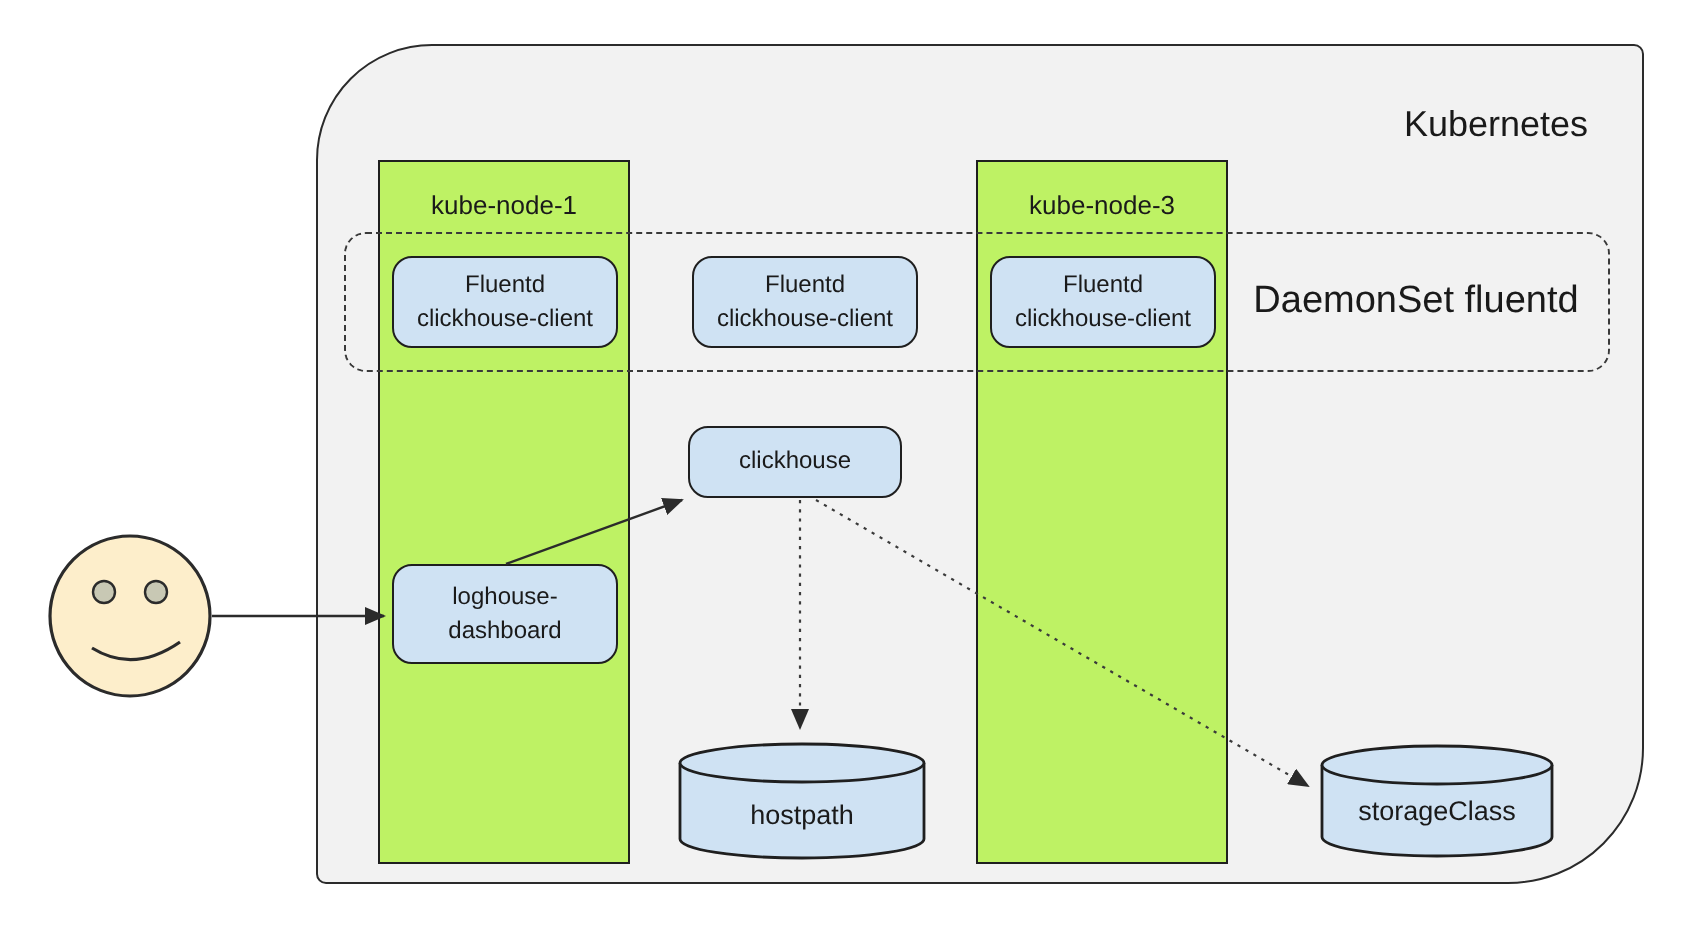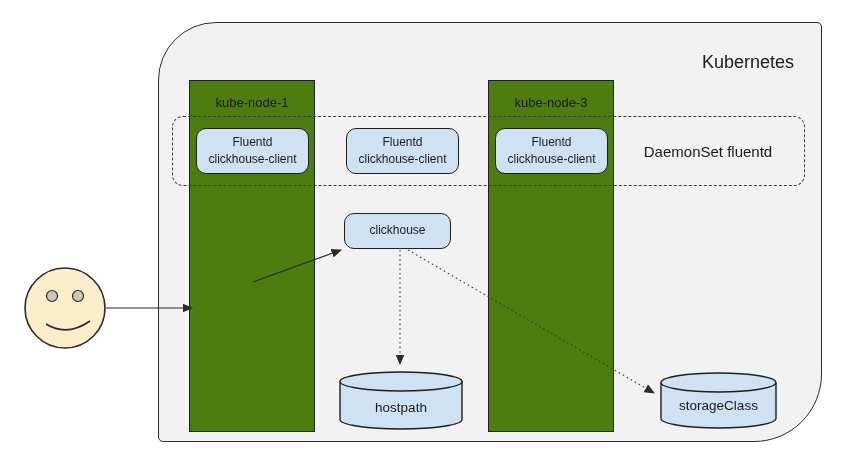--- a/index.html
+++ b/index.html
@@ -11,34 +11,34 @@
     position:absolute; left:158px; top:22px; width:664px; height:420px;
     background:#f2f2f2; border:1.4px solid #2b2b2b;
     border-radius:58px 5px 68px 5px; box-sizing:border-box; z-index:1;
   }
   .k8s-title {
     position:absolute; left:690px; top:52px; width:116px; text-align:center;
     font-size:18px; color:#1a1a1a; z-index:2;
   }
   .node {
     position:absolute; top:80px; width:126px; height:352px;
-    background:#4d7c0f; border:1.4px solid #1f1f1f; box-sizing:border-box; z-index:2;
+    background:#bef264; border:1.4px solid #1f1f1f; box-sizing:border-box; z-index:2;
   }
   .node-1 { left:189px; } .node-2 { left:339px; } .node-3 { left:488px; }
   .node-label { width:100%; text-align:center; padding-top:14px; font-size:13px; }
   .row {
     position:absolute; left:172px; width:633px; box-sizing:border-box;
     border:1.3px dashed #3a3a3a; border-radius:11px; z-index:3;
   }
   .row-1 { top:116px; height:70px; }
   .row-2 { top:207px; height:49px; }
   .row-3 { top:274px; height:59px; }
   .row-label {
     position:absolute; right:0; top:50%; transform:translateY(-50%);
-    width:192px; text-align:center; font-size:15px;
+    width:192px; text-align:center; font-size:19px;
   }
   .pod {
     position:absolute; background:#cfe2f3; border:1.3px solid #1f1f1f;
     border-radius:10px; box-sizing:border-box; z-index:4;
     display:flex; flex-direction:column; align-items:center; justify-content:center;
     font-size:12px; line-height:1.45; text-align:center;
   }
   .pod-fluentd { top:128px; width:113px; height:46px; }
   .pod-fluentd.n1 { left:196px; } .pod-fluentd.n2 { left:346px; } .pod-fluentd.n3 { left:495px; }
   .pod-clickhouse { left:344px; top:213px; width:107px; height:36px; }
@@ -75,20 +75,24 @@
   </div>
   <div class="pod pod-fluentd n3">
     <span>Fluentd</span>
     <span>clickhouse-client</span>
   </div>
 
   <div class="pod pod-clickhouse">
     <span>clickhouse</span>
   </div>
 
+  <div class="pod pod-loghouse">
+    <span>loghouse-</span>
+    <span>dashboard</span>
+  </div>
 
   <svg class="overlay" viewBox="0 0 850 465">
     <defs>
       <marker id="arrow" markerWidth="11" markerHeight="9" refX="9.5" refY="4.5" orient="auto" markerUnits="userSpaceOnUse">
         <path d="M0,0 L10.5,4.5 L0,9 z" fill="#2b2b2b"></path>
       </marker>
     </defs>
 
     <g>
       <circle cx="65" cy="308" r="40" fill="#fdeecb" stroke="#2b2b2b" stroke-width="1.6"></circle>

